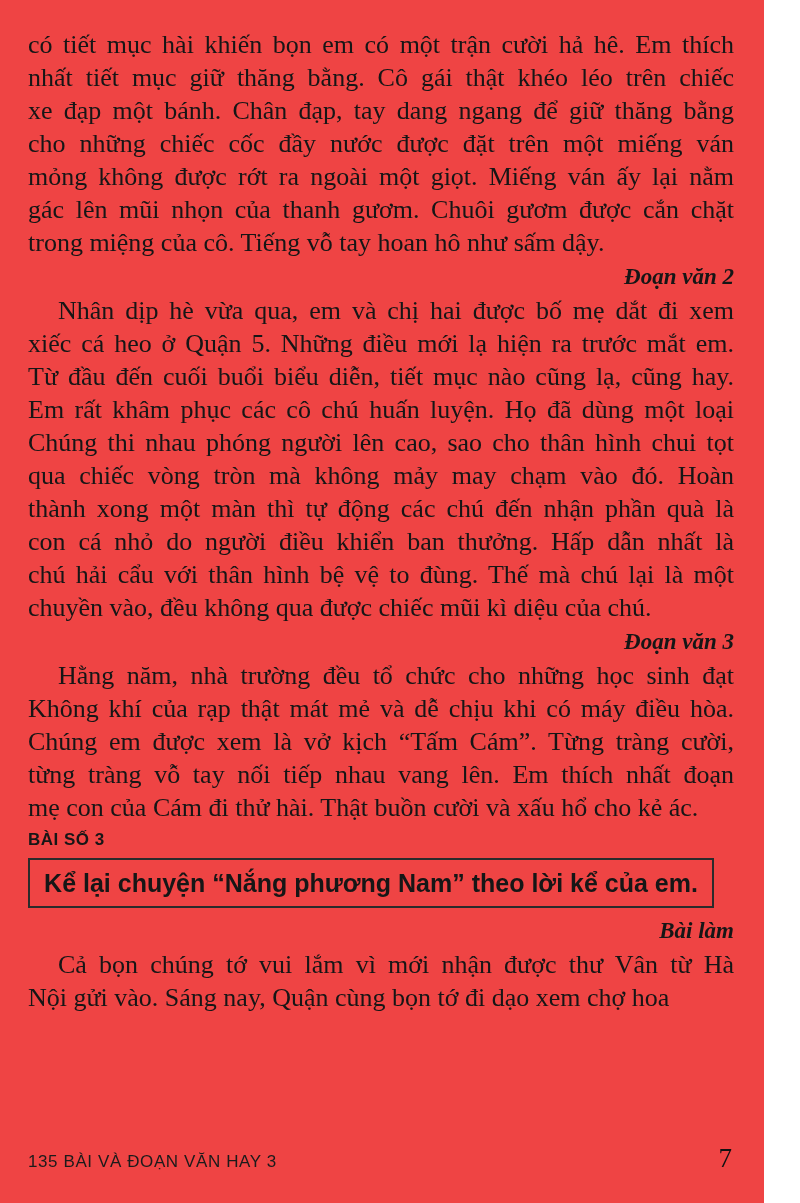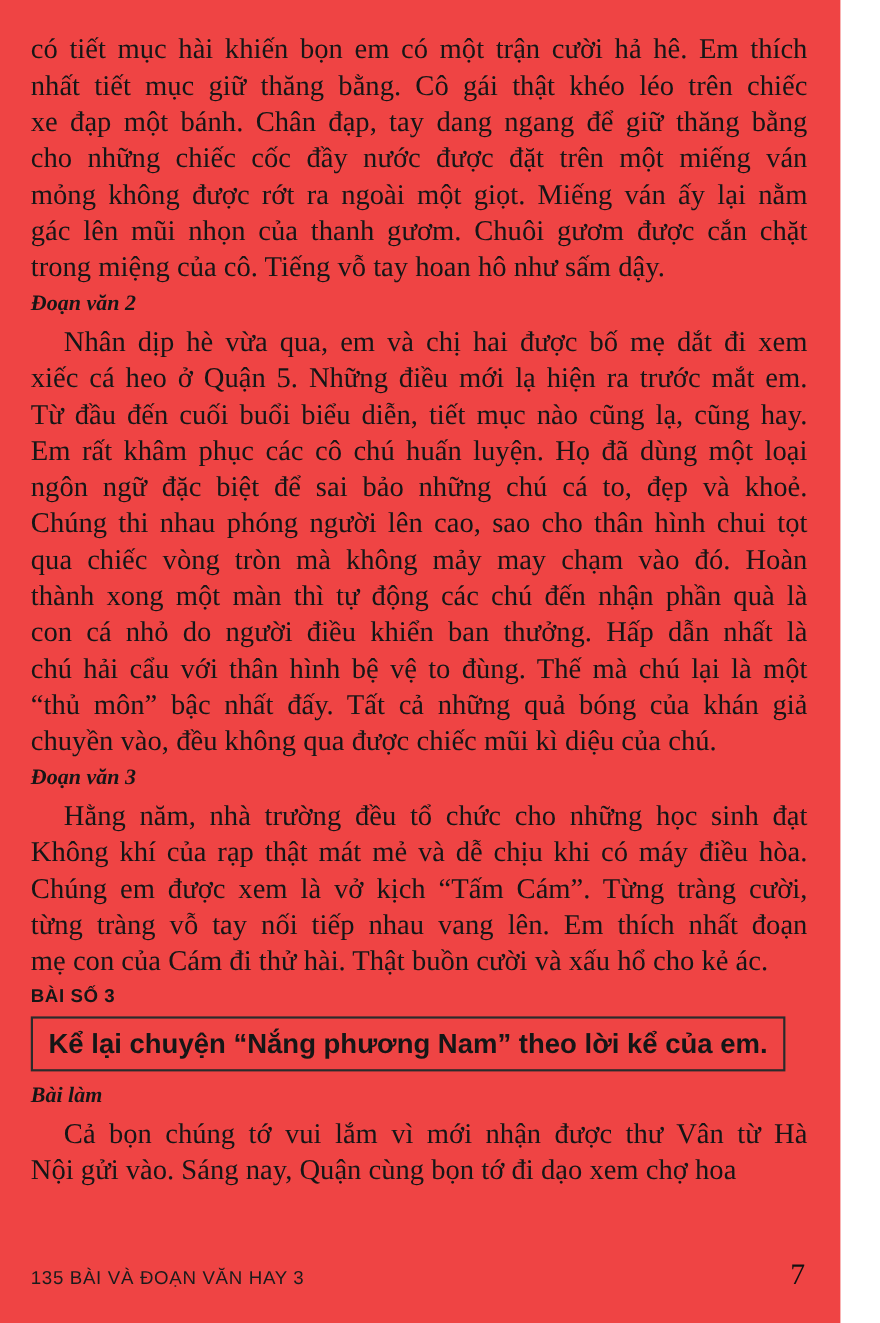--- a/index.html
+++ b/index.html
@@ -29,25 +29,25 @@
     text-align-last: justify;
     white-space: normal;
   }
   .line.last {
     text-align-last: left;
   }
   .line.indent {
     text-indent: 30px;
   }
   .section-heading {
-    font-size: 20px;
+    font-size: 23px;
     line-height: 33px;
     font-weight: bold;
     font-style: italic;
-    text-align: left;
+    text-align: right;
     margin: 1px 0;
   }
   .lesson-heading {
     font-family: "Liberation Sans", "DejaVu Sans", sans-serif;
     font-weight: bold;
     font-size: 17px;
     line-height: 28px;
     margin: 2px 0 0 0;
     letter-spacing: 0.5px;
   }
@@ -97,27 +97,25 @@
         <div class="line">mỏng không được rớt ra ngoài một giọt. Miếng ván ấy lại nằm</div>
         <div class="line">gác lên mũi nhọn của thanh gươm. Chuôi gươm được cắn chặt</div>
         <div class="line last">trong miệng của cô. Tiếng vỗ tay hoan hô như sấm dậy.</div>
       </div>
       <div class="section-heading">Đoạn văn 2</div>
       <div class="paragraph">
         <div class="line indent">Nhân dịp hè vừa qua, em và chị hai được bố mẹ dắt đi xem</div>
         <div class="line">xiếc cá heo ở Quận 5. Những điều mới lạ hiện ra trước mắt em.</div>
         <div class="line">Từ đầu đến cuối buổi biểu diễn, tiết mục nào cũng lạ, cũng hay.</div>
         <div class="line">Em rất khâm phục các cô chú huấn luyện. Họ đã dùng một loại</div>
-        <div class="line">ngôn ngữ đặc biệt để sai bảo những chú cá to, đẹp và khoẻ.</div>
         <div class="line">Chúng thi nhau phóng người lên cao, sao cho thân hình chui tọt</div>
         <div class="line">qua chiếc vòng tròn mà không mảy may chạm vào đó. Hoàn</div>
         <div class="line">thành xong một màn thì tự động các chú đến nhận phần quà là</div>
         <div class="line">con cá nhỏ do người điều khiển ban thưởng. Hấp dẫn nhất là</div>
         <div class="line">chú hải cẩu với thân hình bệ vệ to đùng. Thế mà chú lại là một</div>
-        <div class="line">“thủ môn” bậc nhất đấy. Tất cả những quả bóng của khán giả</div>
         <div class="line last">chuyền vào, đều không qua được chiếc mũi kì diệu của chú.</div>
       </div>
       <div class="section-heading">Đoạn văn 3</div>
       <div class="paragraph">
         <div class="line indent">Hằng năm, nhà trường đều tổ chức cho những học sinh đạt</div>
         <div class="line">Không khí của rạp thật mát mẻ và dễ chịu khi có máy điều hòa.</div>
         <div class="line">Chúng em được xem là vở kịch “Tấm Cám”. Từng tràng cười,</div>
         <div class="line">từng tràng vỗ tay nối tiếp nhau vang lên. Em thích nhất đoạn</div>
         <div class="line last">mẹ con của Cám đi thử hài. Thật buồn cười và xấu hổ cho kẻ ác.</div>
       </div>

